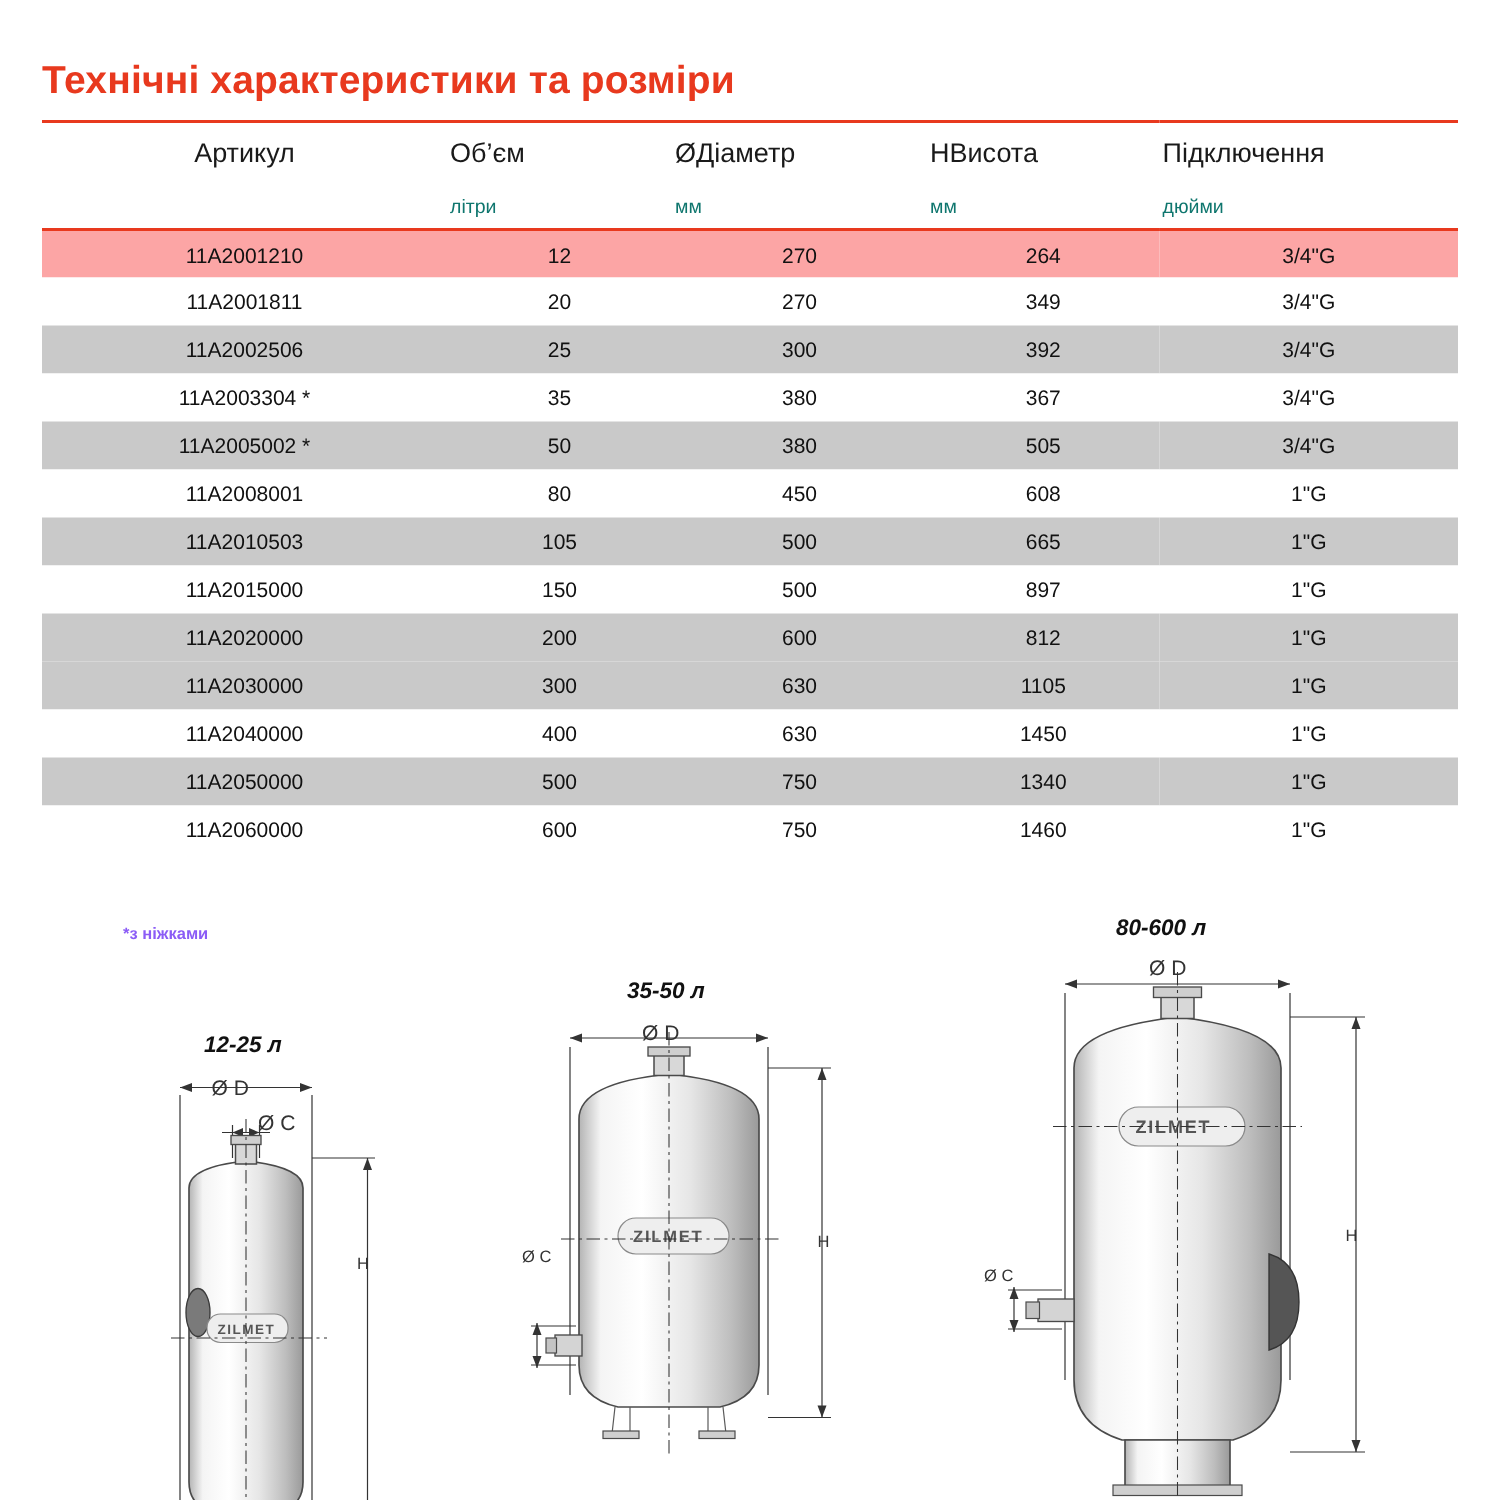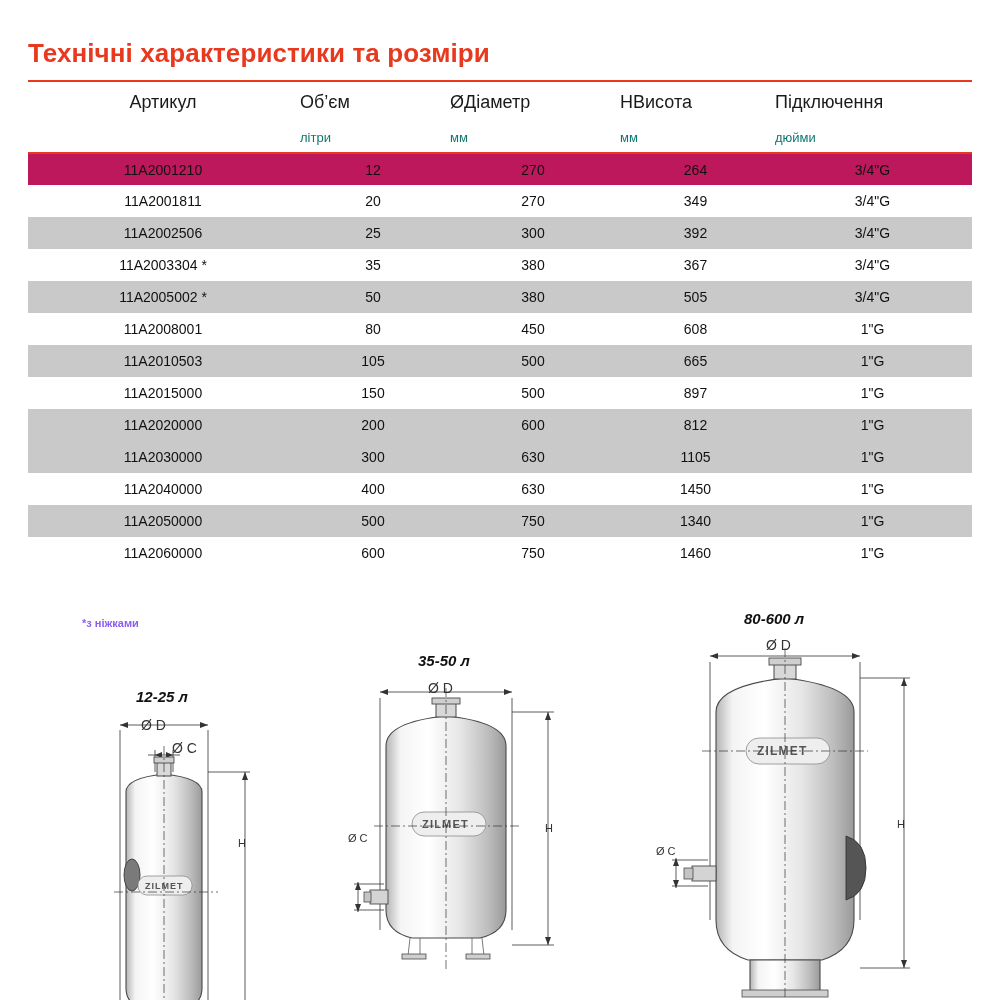--- a/index.html
+++ b/index.html
@@ -50,21 +50,21 @@
     border-bottom: 2px solid #e8391e;
     vertical-align: middle;
   }
   .units-row td.cl { text-align: left; padding-left: 2px; }
   tbody.body-rows td {
     height: 32px;
     font-size: 14px;
     vertical-align: middle;
     color: #111;
   }
-  tbody.body-rows tr.shade-dark td { background: #be185d; color: #111; }
+  tbody.body-rows tr.shade-dark td { background: #fca5a5; color: #111; }
   tbody.body-rows tr.shade-light td { background: #c9c9c9; }
   tbody.body-rows tr.shade-none td { background: #ffffff; }
 
   .col-art { width: 270px; }
   .col-vol { width: 150px; }
   .col-dia { width: 170px; }
   .col-hei { width: 155px; }
   .col-con { width: 199px; }
 
   .footnote {

